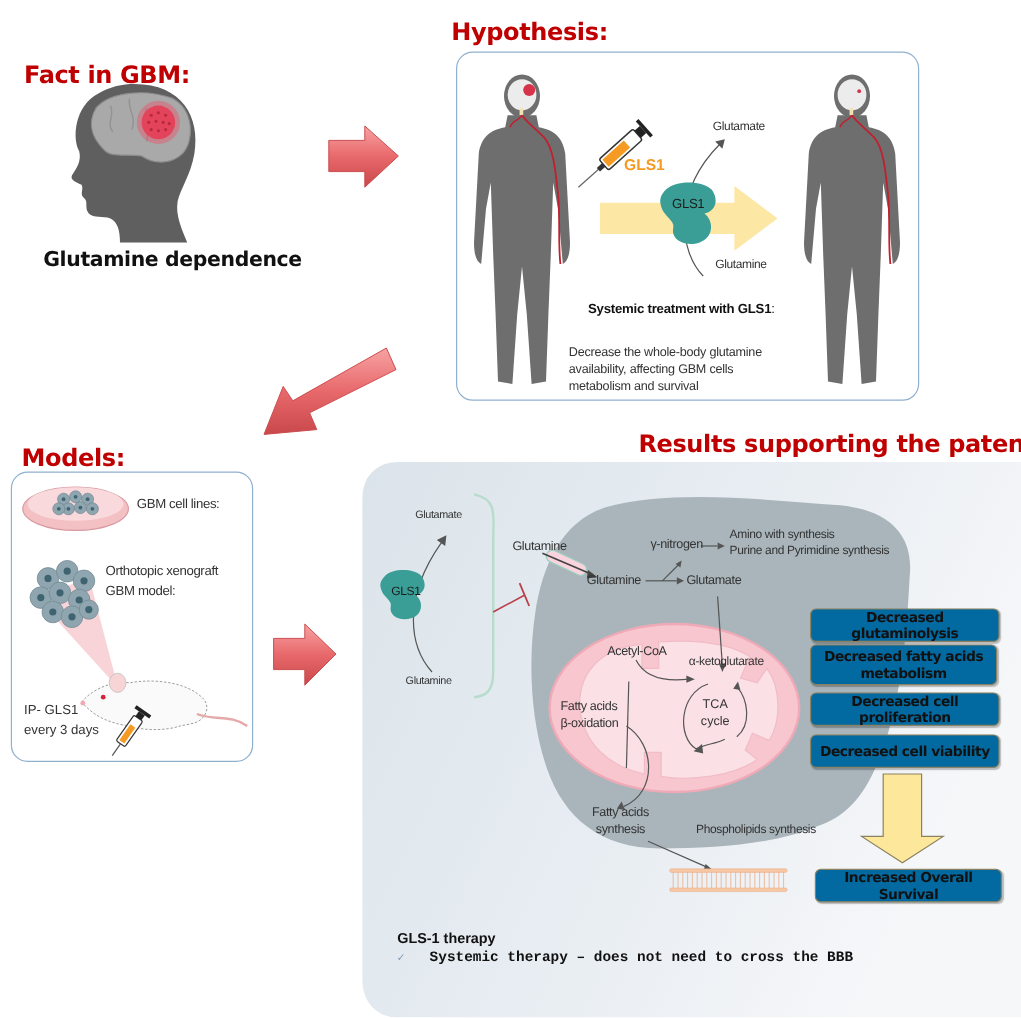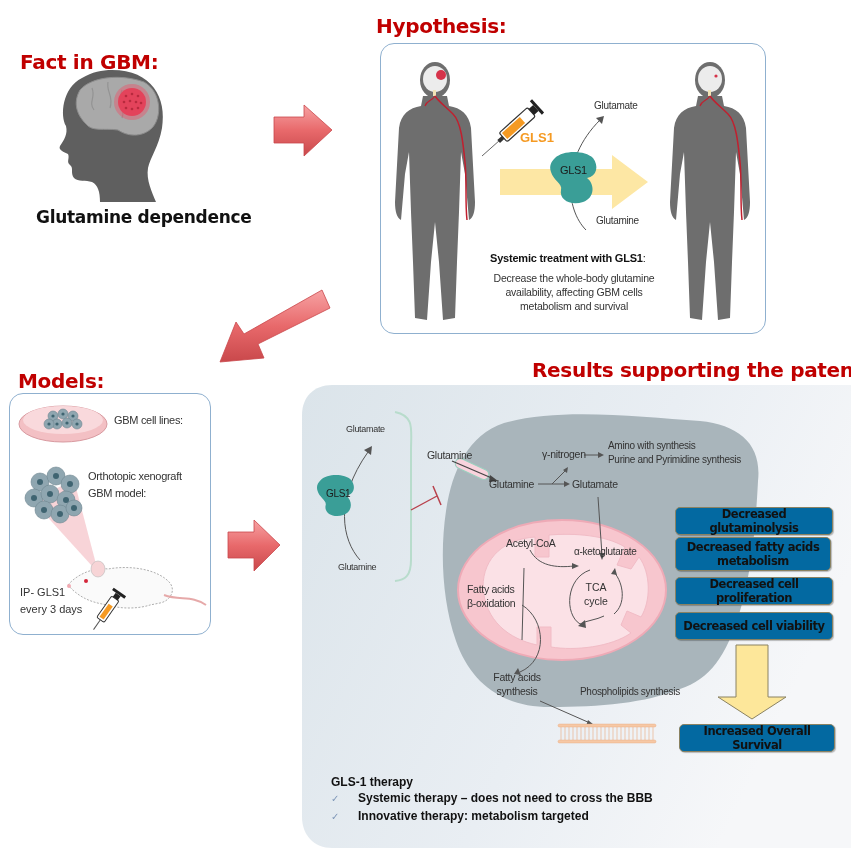--- a/index.html
+++ b/index.html
@@ -96,21 +96,21 @@
 <svg style="left:549px;top:150px;" width="50" height="55" viewBox="0 0 50 55">
   <path d="M6 8 C 14 0, 36 0, 44 8 C 50 16, 48 26, 38 28 C 46 34, 46 48, 34 52 C 22 56, 10 50, 12 40 C 14 34, 4 30, 2 22 C 0 16, 2 12, 6 8 Z" fill="#3a9e97"></path>
 </svg>
 <div class="lbl" style="left:560px;top:164px;font-size:11px;color:#1b1b1b;">GLS1</div>
 <div class="lbl" style="left:594px;top:100px;">Glutamate</div>
 <div class="lbl" style="left:596px;top:215px;">Glutamine</div>
 
 <div class="abs" style="left:490px;top:252px;font-family:'Liberation Sans',sans-serif;font-size:11px;font-weight:bold;color:#111;letter-spacing:-0.2px;white-space:nowrap;">
   <span>Systemic treatment with GLS1</span><span style="font-weight:normal;">:</span>
 </div>
-<div class="abs" style="left:474px;top:271px;width:200px;text-align:center;font-size:10.5px;line-height:14px;color:#333;letter-spacing:-0.2px;">
+<div class="abs" style="left:474px;top:287px;width:200px;font-size:10.5px;line-height:14px;color:#333;letter-spacing:-0.2px;">
   <div>Decrease the whole-body glutamine</div>
   <div>availability,  affecting GBM cells</div>
   <div>metabolism and survival</div>
 </div>
 
 <svg style="left:212px;top:278px;" width="120" height="90" viewBox="0 0 120 90">
   <path d="M110 12 L 118 30 L 46 66 L 52 80 L 8 84 L 24 44 L 32 56 Z" fill="url(#arrG)" stroke="#c9484b" stroke-width="0.8"></path>
 </svg>
 
 <div class="section-title" style="left:18px;top:369px;">Models:</div>
@@ -330,19 +330,16 @@
 <div class="rbox" style="left:675px;top:612px;width:156px;height:26px;">Decreased cell viability</div>
 
 <svg style="left:718px;top:645px;" width="70" height="75" viewBox="0 0 70 75">
   <path d="M18 0 L 50 0 L 50 52 L 68 52 L 34 74 L 0 52 L 18 52 Z" fill="#fde79a" stroke="#8a8262" stroke-width="1"></path>
 </svg>
 
 <div class="rbox" style="left:679px;top:724px;width:154px;height:26px;">Increased Overall Survival</div>
 
 <div class="abs" style="left:331px;top:775px;font-size:12px;font-weight:bold;color:#111;">GLS-1 therapy</div>
 <div class="abs" style="left:331px;top:790px;font-size:12px;font-weight:bold;color:#111;line-height:16.5px;">
-  <div style="white-space:nowrap;">
+  <div style="white-space:nowrap;font-family:Liberation Mono, monospace;">
     <span style="display:inline-block;width:27px;color:#7f97b8;font-weight:normal;font-size:10px;">✓</span><span>Systemic therapy – does not need to cross the BBB</span>
   </div>
-  <div style="white-space:nowrap;">
-    <span style="display:inline-block;width:27px;color:#7f97b8;font-weight:normal;font-size:10px;">✓</span><span>Innovative therapy: metabolism targeted</span>
-  </div>
 </div>
 
 </body></html>

